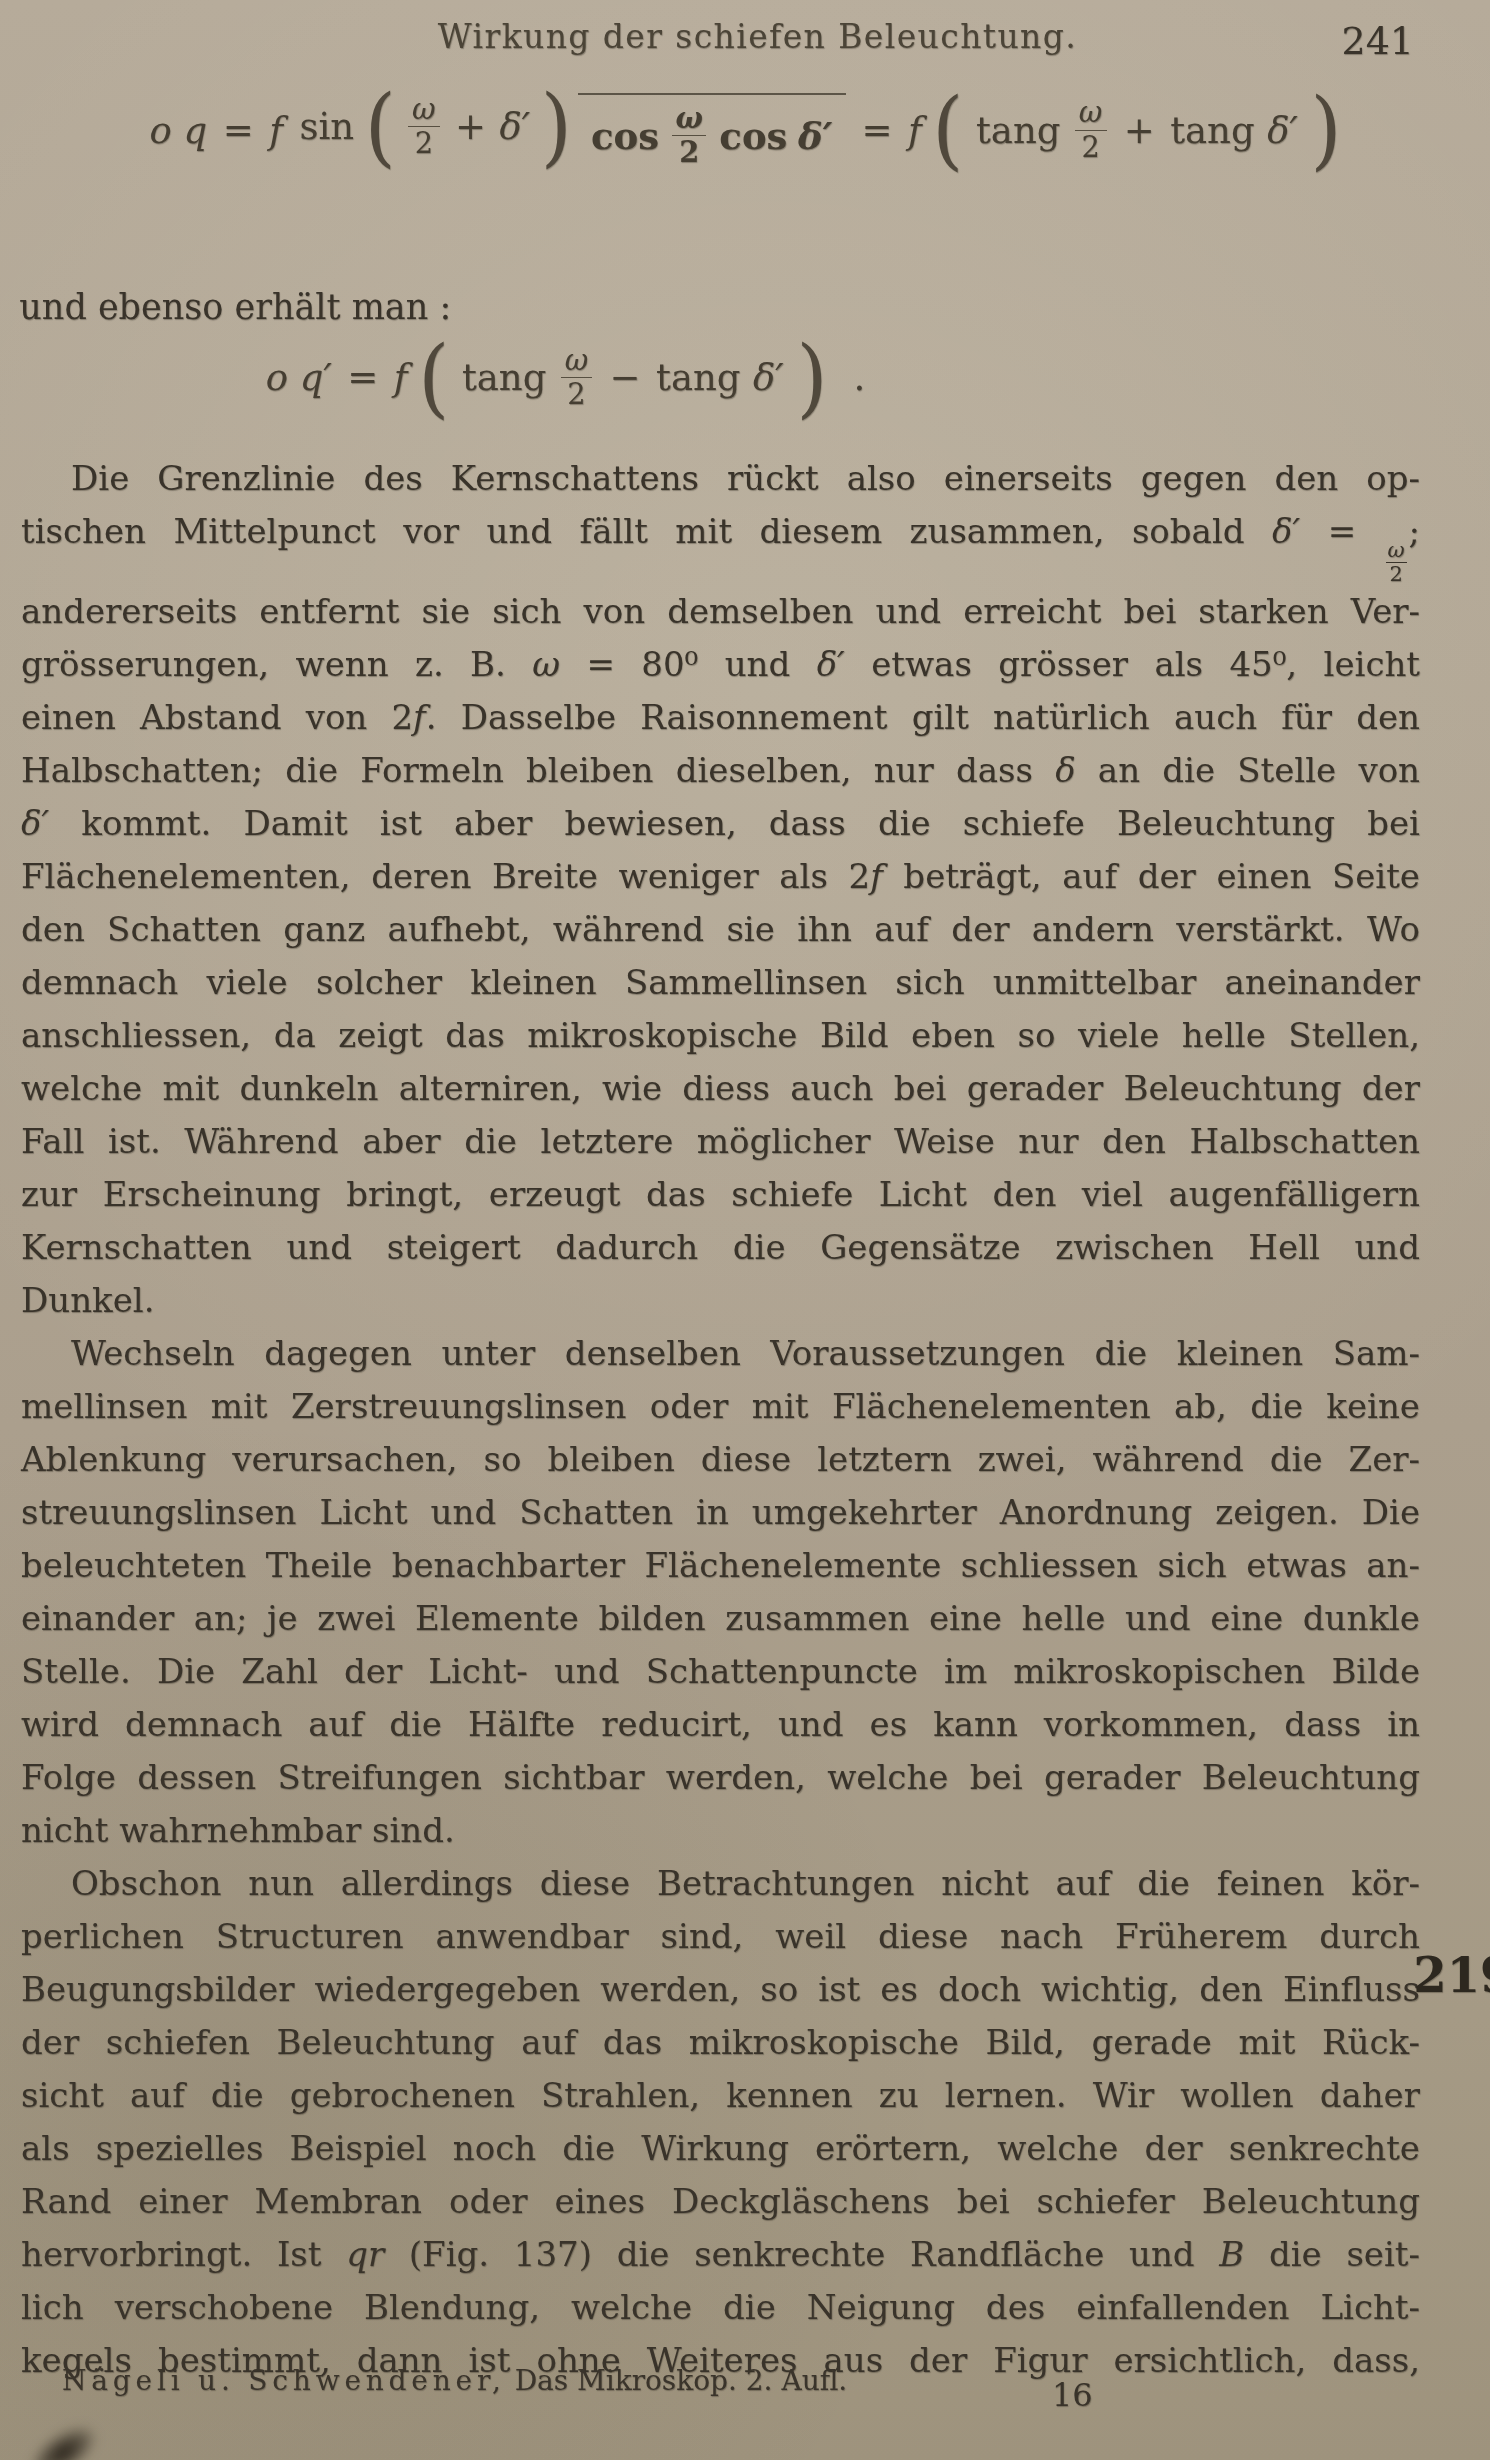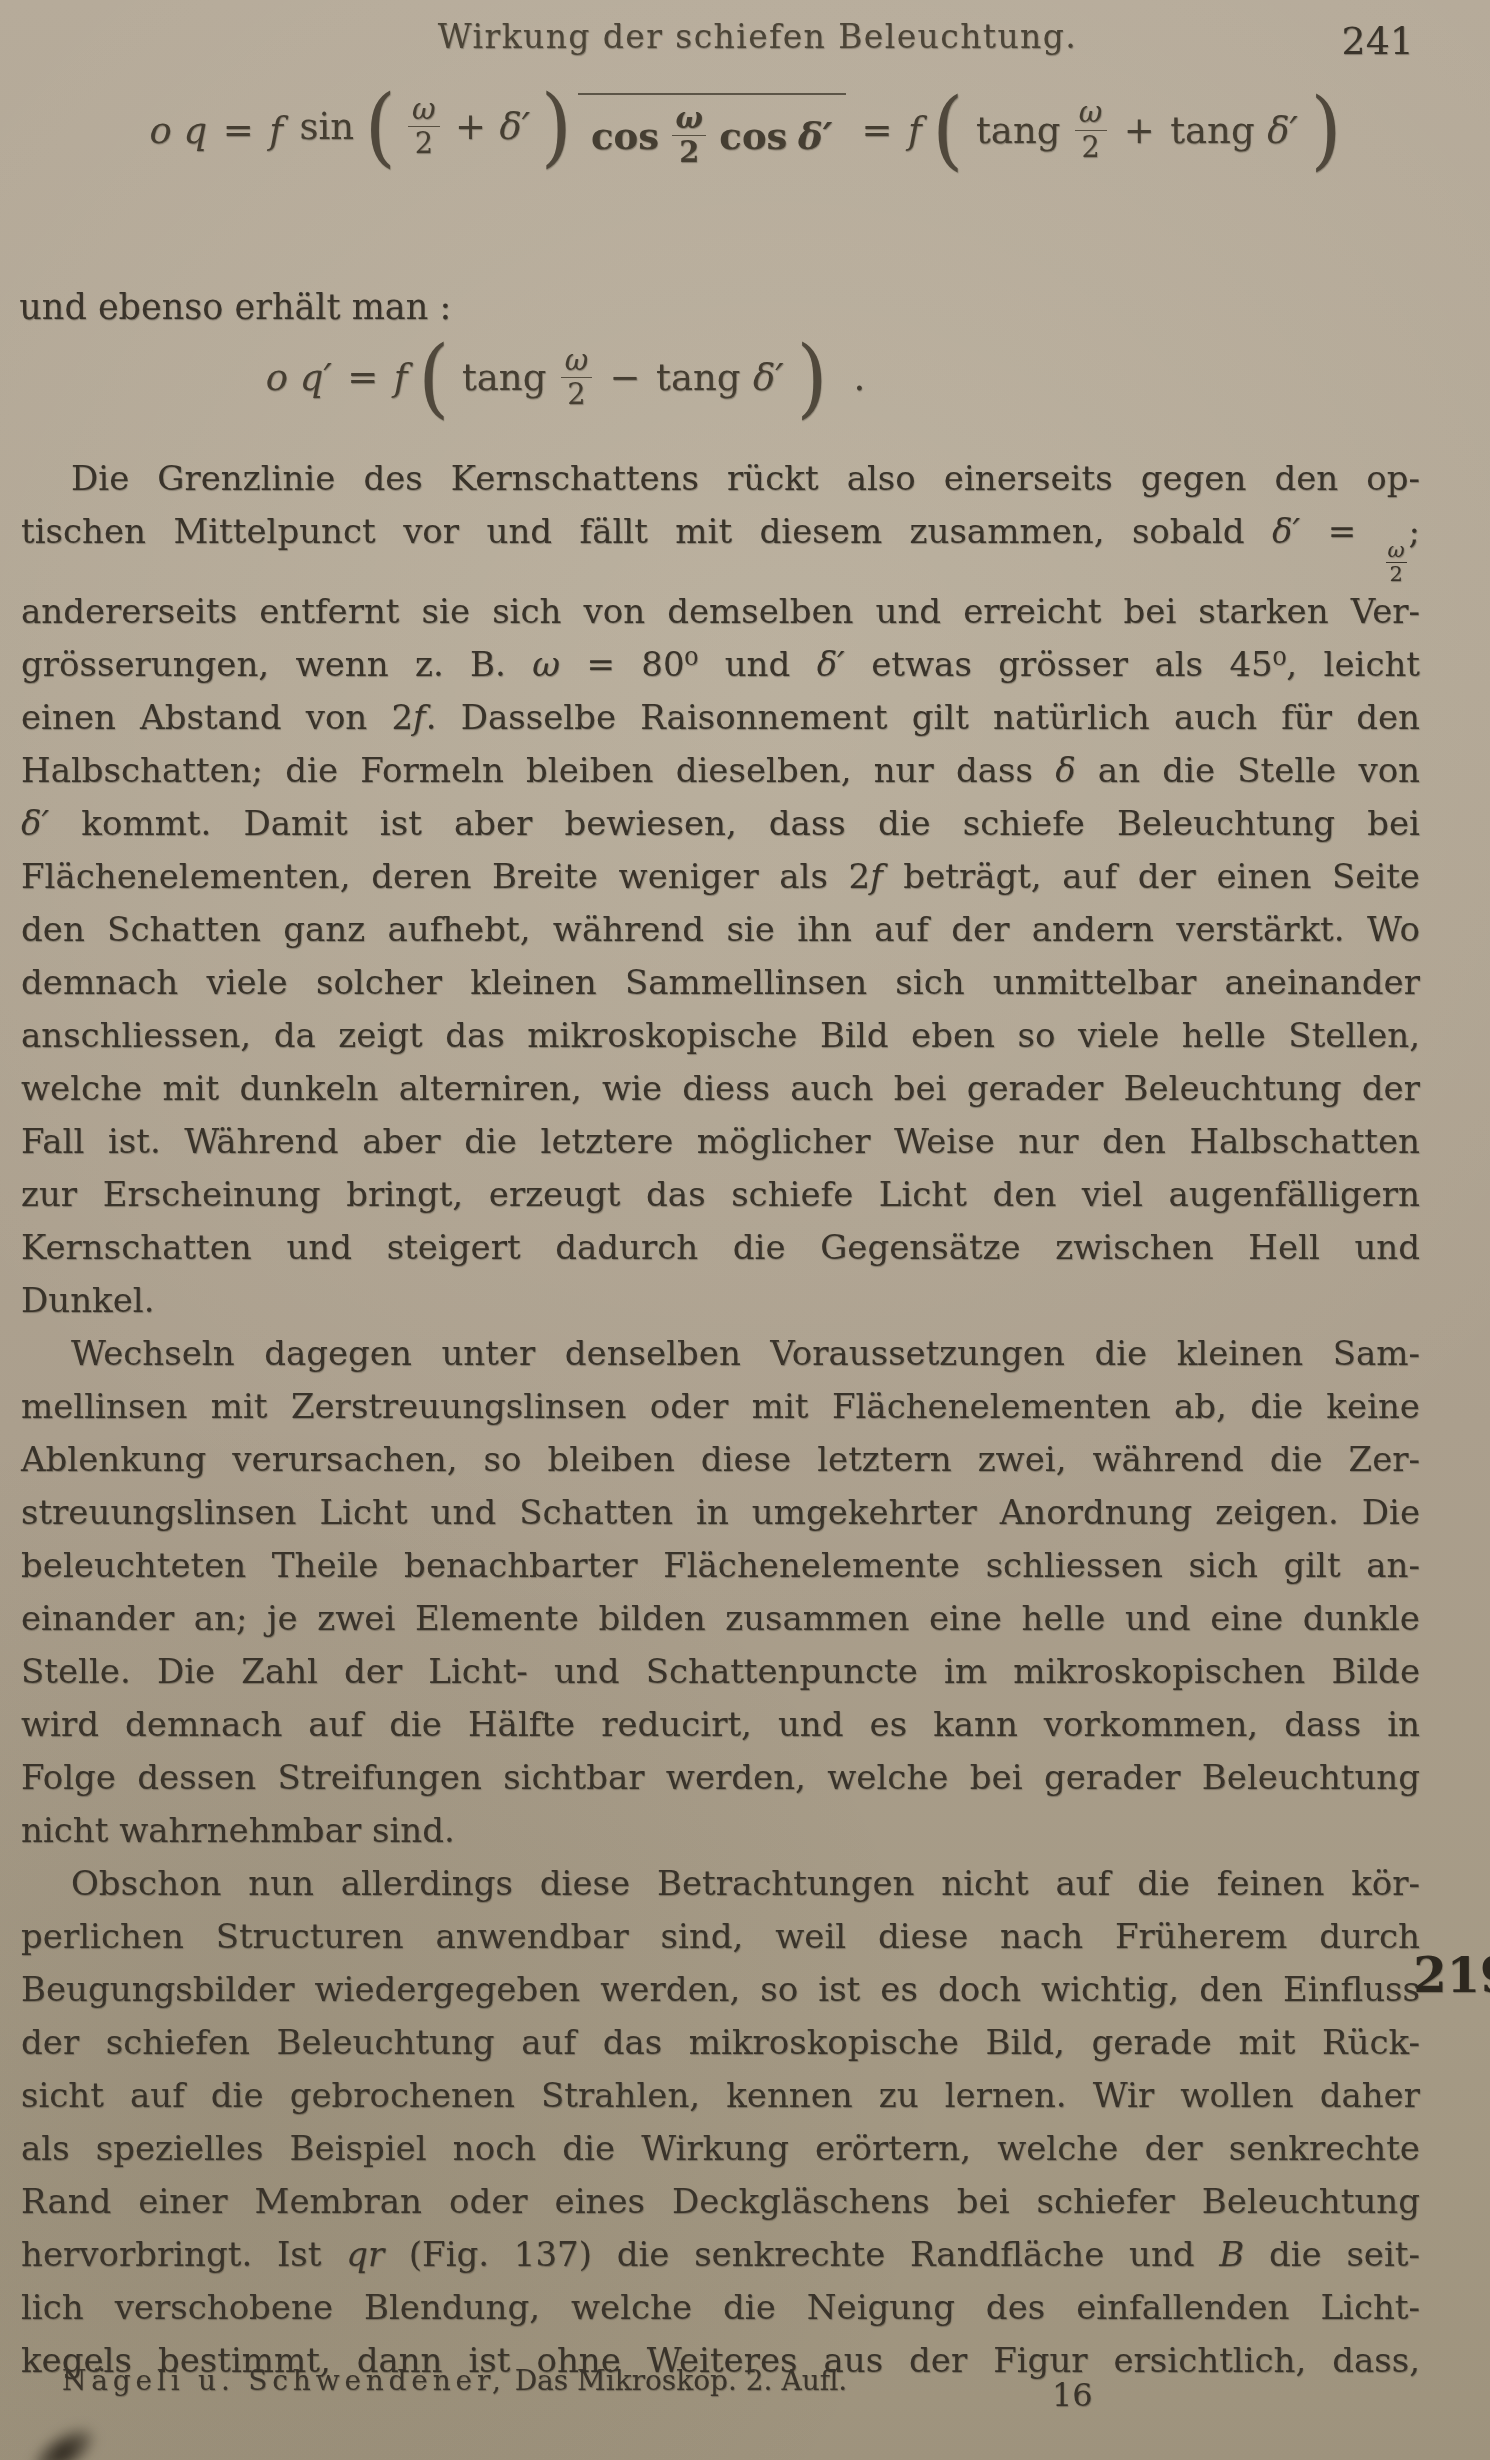--- a/index.html
+++ b/index.html
@@ -175,21 +175,21 @@
     <div class="ln">welche mit dunkeln alterniren, wie diess auch bei gerader Beleuchtung der</div>
     <div class="ln">Fall ist. Während aber die letztere möglicher Weise nur den Halbschatten</div>
     <div class="ln">zur Erscheinung bringt, erzeugt das schiefe Licht den viel augenfälligern</div>
     <div class="ln">Kernschatten und steigert dadurch die Gegensätze zwischen Hell und</div>
     <div class="ln last">Dunkel.</div>
 
     <div class="ln ind">Wechseln dagegen unter denselben Voraussetzungen die kleinen Sam-</div>
     <div class="ln">mellinsen mit Zerstreuungslinsen oder mit Flächenelementen ab, die keine</div>
     <div class="ln">Ablenkung verursachen, so bleiben diese letztern zwei, während die Zer-</div>
     <div class="ln">streuungslinsen Licht und Schatten in umgekehrter Anordnung zeigen. Die</div>
-    <div class="ln">beleuchteten Theile benachbarter Flächenelemente schliessen sich gilt an-</div>
+    <div class="ln">beleuchteten Theile benachbarter Flächenelemente schliessen sich etwas an-</div>
     <div class="ln">einander an; je zwei Elemente bilden zusammen eine helle und eine dunkle</div>
     <div class="ln">Stelle. Die Zahl der Licht- und Schattenpuncte im mikroskopischen Bilde</div>
     <div class="ln">wird demnach auf die Hälfte reducirt, und es kann vorkommen, dass in</div>
     <div class="ln">Folge dessen Streifungen sichtbar werden, welche bei gerader Beleuchtung</div>
     <div class="ln last">nicht wahrnehmbar sind.</div>
 
     <div class="ln ind">Obschon nun allerdings diese Betrachtungen nicht auf die feinen kör-</div>
     <div class="ln">perlichen Structuren anwendbar sind, weil diese nach Früherem durch</div>
     <div class="ln">Beugungsbilder wiedergegeben werden, so ist es doch wichtig, den Einfluss</div>
     <div class="ln">der schiefen Beleuchtung auf das mikroskopische Bild, gerade mit Rück-</div>

